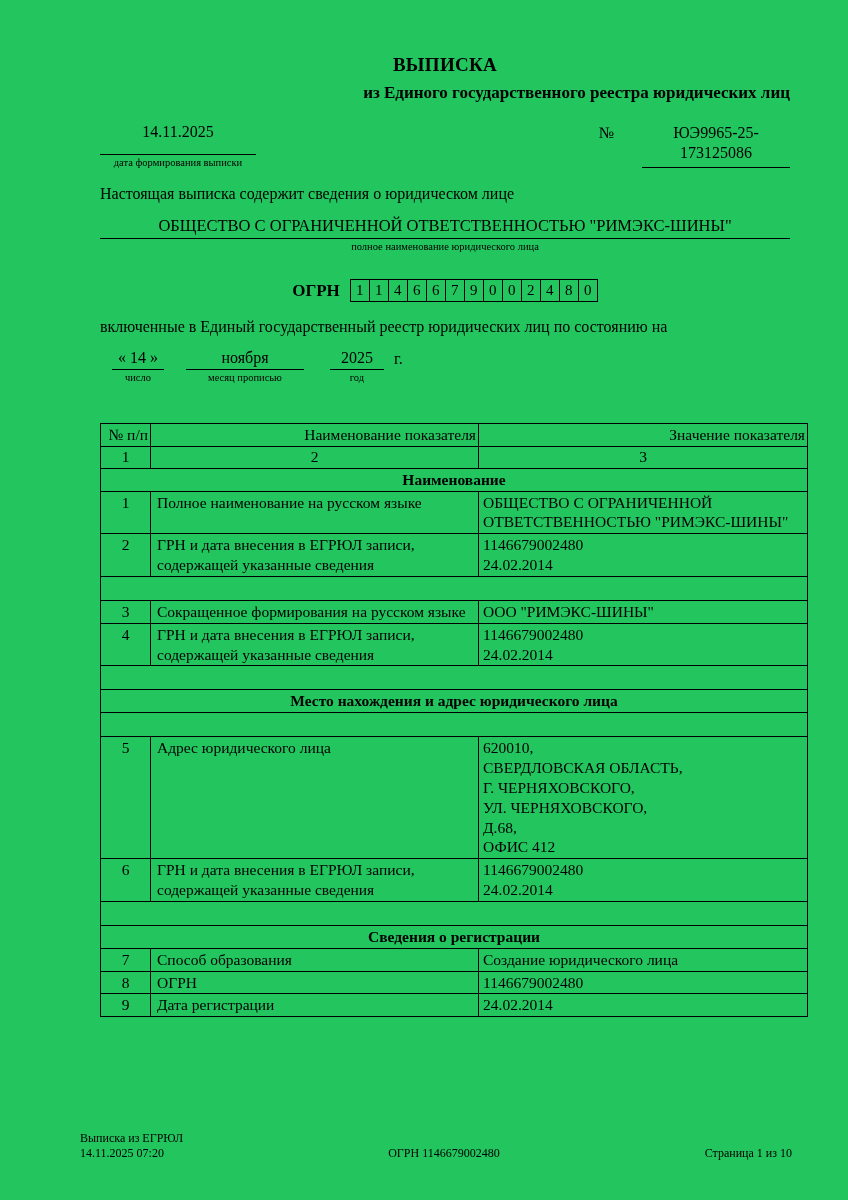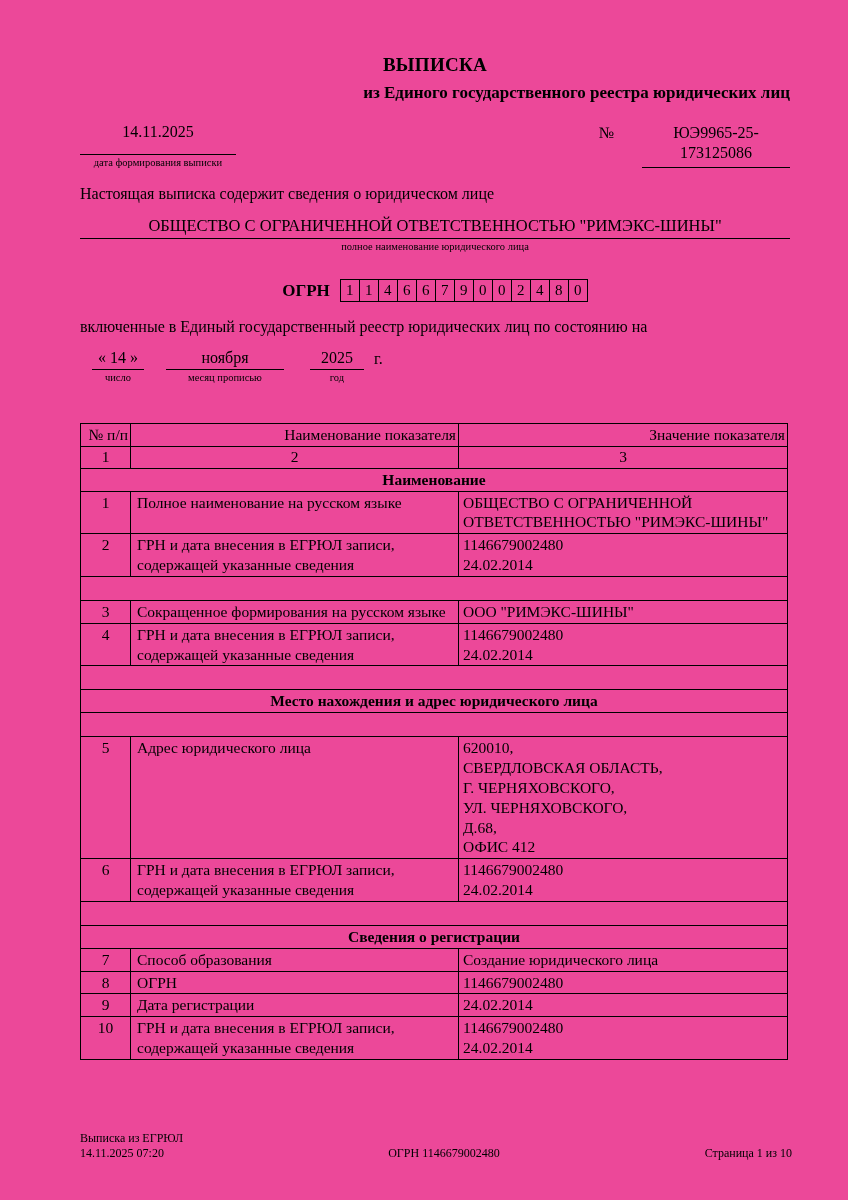--- a/index.html
+++ b/index.html
@@ -1,24 +1,24 @@
 <!DOCTYPE html>
 <html><head>
 <meta charset="utf-8">
 <style>
   * { margin:0; padding:0; box-sizing:border-box; }
   html,body { background:#e8e8e8; }
   .page {
     position:relative;
     width:848px; height:1200px;
     margin:0 auto;
-    background:#ec4899;
+    background:#22c55e;
     font-family:"Liberation Serif", serif;
     color:#000;
-    padding:54px 58px 0 80px;
+    padding:54px 58px 0 100px;
     overflow:hidden;
   }
   
   .doc-title { text-align:center; font-weight:bold; font-size:19px; letter-spacing:.3px; }
   .doc-subtitle { text-align:right; font-weight:bold; font-size:17px; margin-top:7px; }
 
   .meta-row { display:flex; justify-content:space-between; margin-top:20px; }
   .meta-left { width:156px; margin-left:0; }
   .meta-left .mval { text-align:center; font-size:16px; padding-bottom:13px; border-bottom:1px solid #000; }
   .meta-left .mlabel { text-align:center; font-size:10.5px; padding-top:2px; }
@@ -248,28 +248,20 @@
             <div>1146679002480</div>
           </td>
         </tr>
         <tr>
           <td class="cell-num">9</td>
           <td class="cell-name">Дата регистрации</td>
           <td class="cell-value">
             <div>24.02.2014</div>
           </td>
         </tr>
-        <tr>
-          <td class="cell-num">10</td>
-          <td class="cell-name">ГРН и дата внесения в ЕГРЮЛ записи, содержащей указанные сведения</td>
-          <td class="cell-value">
-            <div>1146679002480</div>
-            <div>24.02.2014</div>
-          </td>
-        </tr>
       </tbody>
   </table>
 
   <div class="footer">
     <div class="f-left">
       <div>Выписка из ЕГРЮЛ</div>
       <div>14.11.2025 07:20</div>
     </div>
     <div class="f-center">ОГРН 1146679002480</div>
     <div class="f-right">Страница 1 из 10</div>

